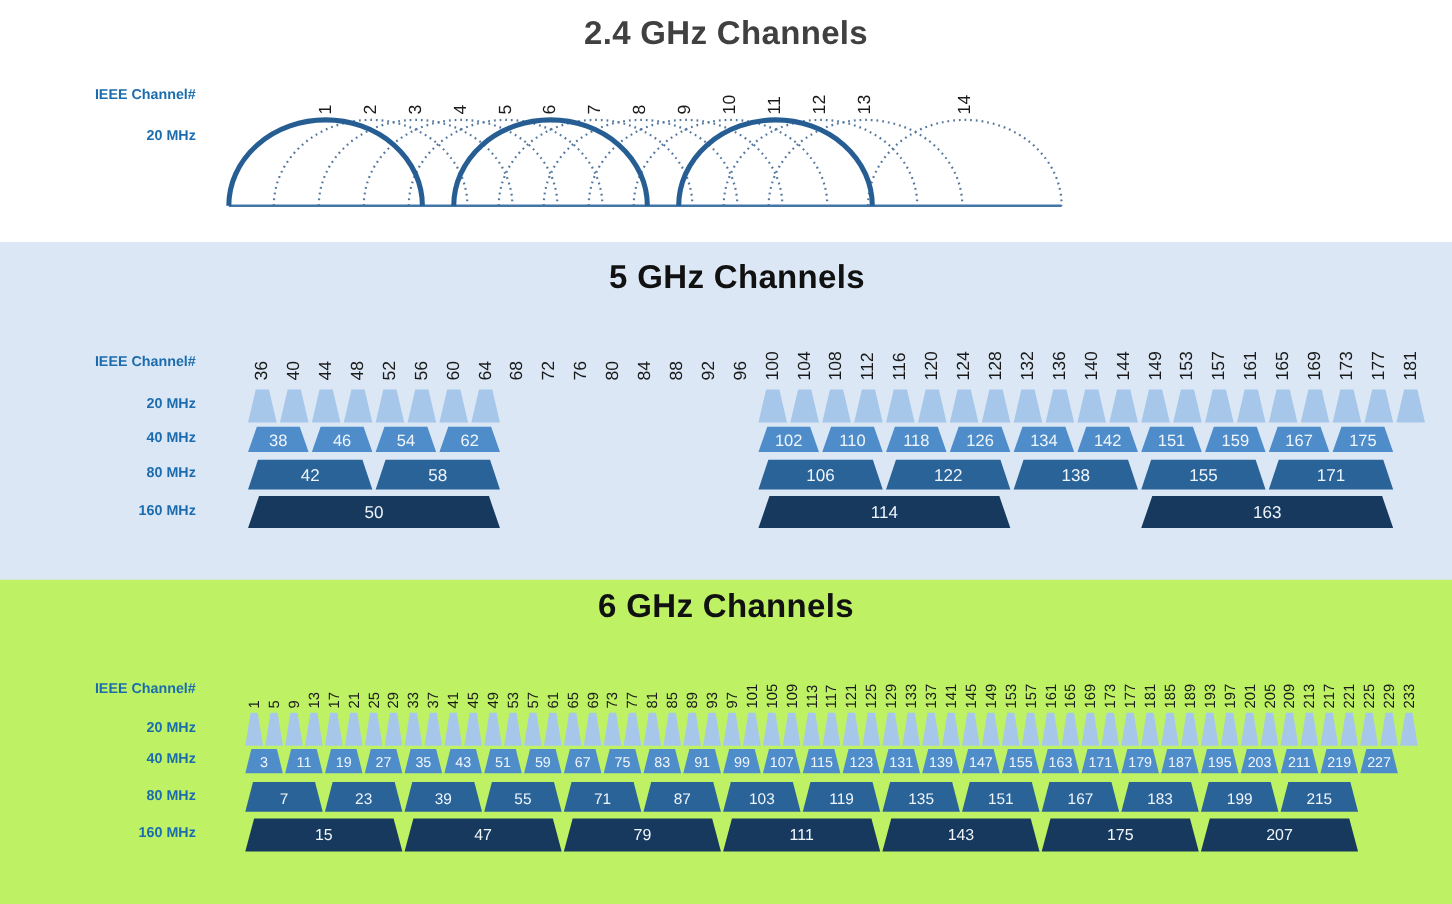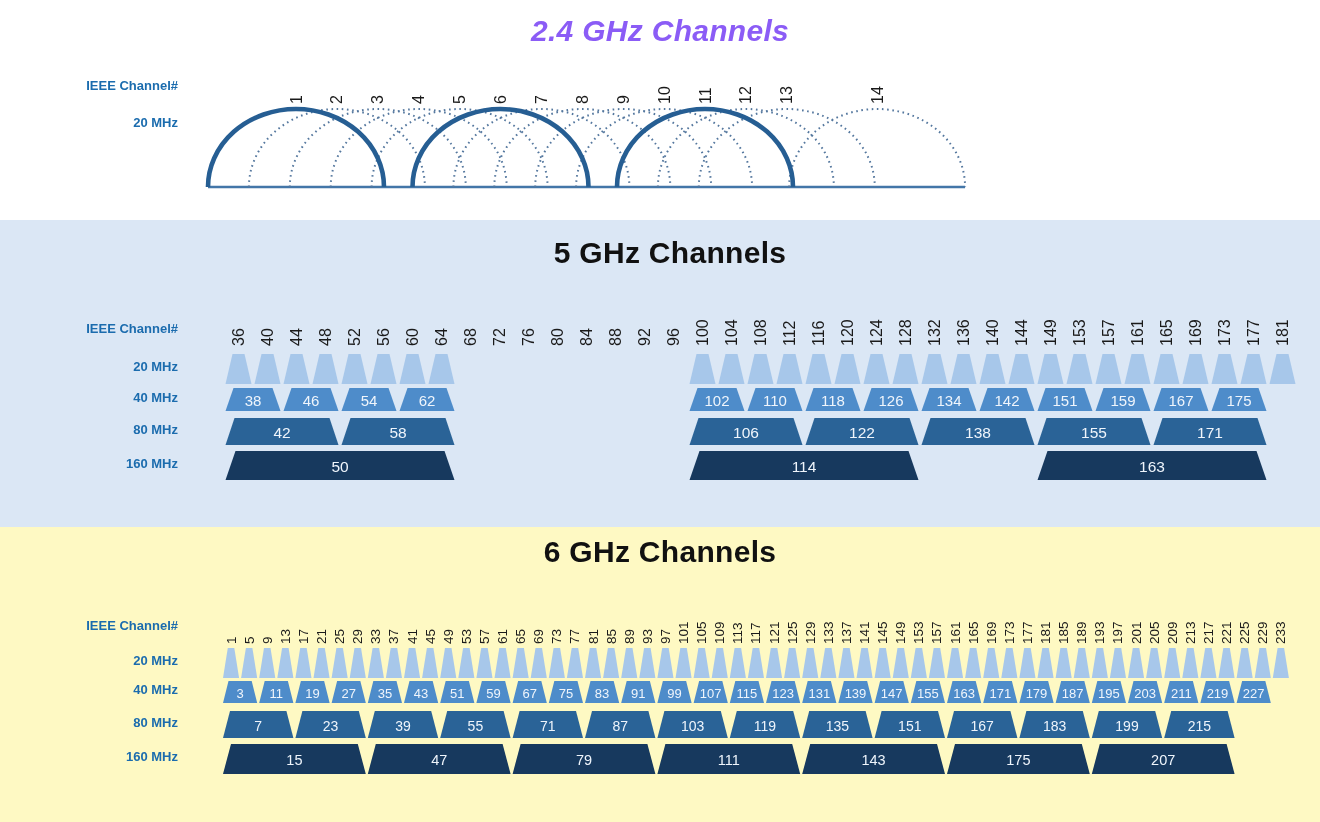--- a/index.html
+++ b/index.html
@@ -2,39 +2,39 @@
 <html><head>
 <meta charset="utf-8">
 <style>
   html,body{margin:0;padding:0;}
   body{width:1320px;height:822px;overflow:hidden;background:#ffffff;
        font-family:"Liberation Sans","DejaVu Sans",sans-serif;}
   .page{position:relative;width:1320px;height:822px;}
   .band{position:absolute;left:0;width:1320px;}
   .b24{top:0;height:230px;background:#ffffff;}
   .b5{top:220px;height:312px;background:#dbe7f5;padding-left:20px;}
-  .b6{top:527px;height:295px;background:#fef9c3;}
+  .b6{top:527px;height:295px;background:#bef264;}
   .title{position:absolute;left:0;width:100%;text-align:center;
          font-weight:800;font-size:30px;color:#111111;letter-spacing:.3px;}
   .t24{top:14px}.t5{top:16px}.t6{top:8px}
   .side{position:absolute;left:0;width:178px;text-align:right;
         font-weight:700;font-size:13px;color:#1b6cae;white-space:nowrap;}
   .s24a{top:78px}.s24b{top:115px}
   .s5a{top:101px}.s5b{top:139px}.s5c{top:170px}.s5d{top:202px}.s5e{top:236px}
   .s6a{top:91px}.s6b{top:126px}.s6c{top:155px}.s6d{top:188px}.s6e{top:222px}
   svg{position:absolute;left:0;top:0;display:block;}
   svg text{font-family:"Liberation Sans","DejaVu Sans",sans-serif;}
 </style>
 </head>
 <body>
 
 <div class="page">
 
   <section class="band b24">
-    <div class="title t24" style="color: #8b5cf6; font-style: italic;">2.4 GHz Channels</div>
+    <div class="title t24" style="color: #404040;">2.4 GHz Channels</div>
     <div class="side s24a" style="color: rgb(27, 108, 174);">IEEE Channel#</div>
     <div class="side s24b" style="color: rgb(27, 108, 174);">20 MHz</div>
     <svg id="svg24" width="1320" height="230" viewBox="0 0 1320 230">
         <line x1="208.0" y1="187" x2="965.1" y2="187" stroke="#4376a8" stroke-width="2.4"></line>
         <path d="M 248.9 187 A 88 78 0 0 1 424.9 187" fill="none" stroke="#54779e" stroke-width="2" stroke-dasharray="1.6 3.6"></path>
         <path d="M 289.8 187 A 88 78 0 0 1 465.8 187" fill="none" stroke="#54779e" stroke-width="2" stroke-dasharray="1.6 3.6"></path>
         <path d="M 330.7 187 A 88 78 0 0 1 506.7 187" fill="none" stroke="#54779e" stroke-width="2" stroke-dasharray="1.6 3.6"></path>
         <path d="M 371.6 187 A 88 78 0 0 1 547.6 187" fill="none" stroke="#54779e" stroke-width="2" stroke-dasharray="1.6 3.6"></path>
         <path d="M 453.4 187 A 88 78 0 0 1 629.4 187" fill="none" stroke="#54779e" stroke-width="2" stroke-dasharray="1.6 3.6"></path>
         <path d="M 494.3 187 A 88 78 0 0 1 670.3 187" fill="none" stroke="#54779e" stroke-width="2" stroke-dasharray="1.6 3.6"></path>

